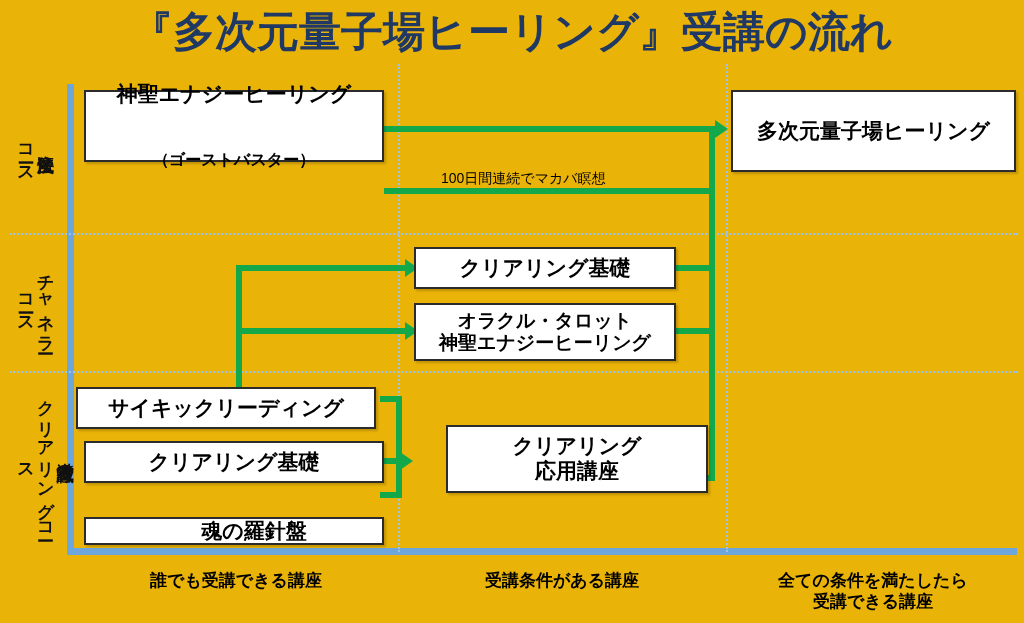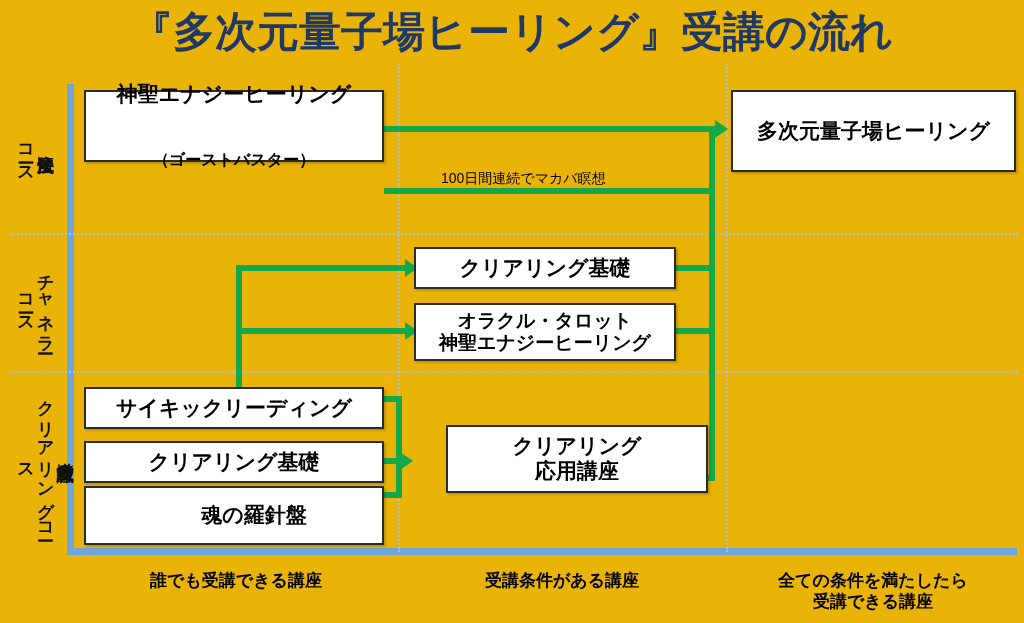--- a/index.html
+++ b/index.html
@@ -190,25 +190,25 @@
   </div>
 
 
   <div class="box b-lg" style="left:731px; top:90px; width:285px; height:82px;">多次元量子場ヒーリング</div>
 
   <div class="box b-lg" style="left:414px; top:247px; width:262px; height:42px;">クリアリング基礎</div>
 
   <div class="box b-md" style="left:414px; top:303px; width:262px; height:58px;">オラクル・タロット
 神聖エナジーヒーリング</div>
 
-  <div class="box b-lg" style="left:84px; top:387px; width:300px; height:42px;">サイキックリーディング</div>
+  <div class="box b-lg" style="left:76px; top:387px; width:300px; height:42px;">サイキックリーディング</div>
 
   <div class="box b-lg" style="left:84px; top:441px; width:300px; height:42px;">クリアリング基礎</div>
 
-  <div class="box b-lg" style="left:84px; top:486px; width:300px; height:59px;padding-left:40px;">魂の羅針盤</div>
+  <div class="box b-lg" style="left:84px; top:517px; width:300px; height:28px;padding-left:40px;">魂の羅針盤</div>
 
   <div class="box b-lg" style="left:414px; top:425px; width:262px; height:68px;margin-left:32px;">クリアリング
 応用講座</div>
 
   <div class="footer-cap" style="left:74px; top:570px; width:324px;">誰でも受講できる講座</div>
   <div class="footer-cap" style="left:400px; top:570px; width:324px;">受講条件がある講座</div>
   <div class="footer-cap" style="left:728px; top:570px; width:290px;">全ての条件を満たしたら
 受講できる講座</div>
 
 </div>

